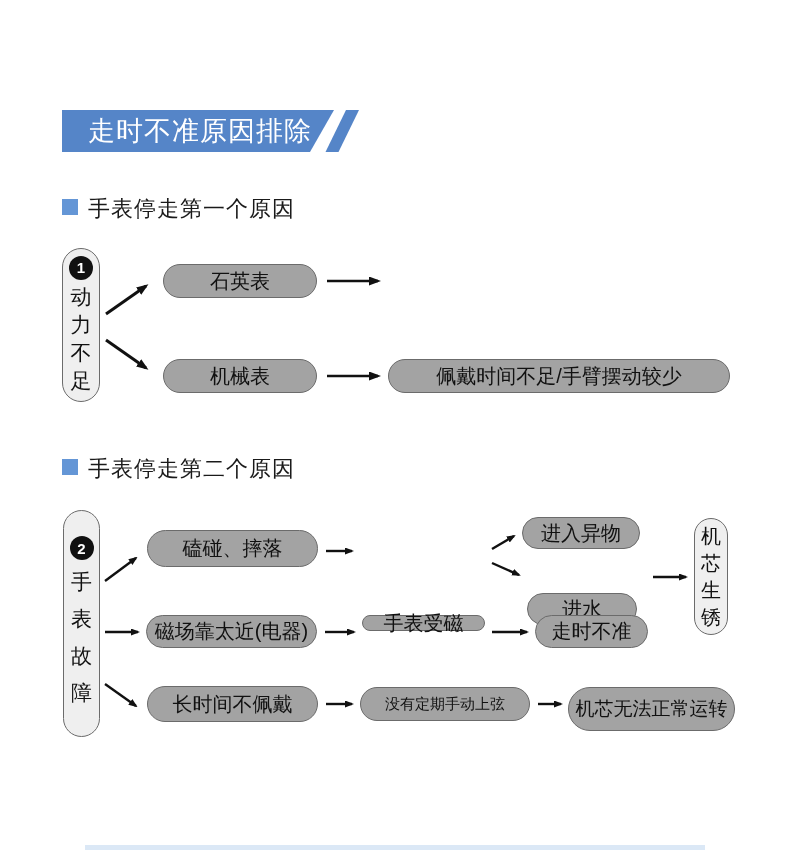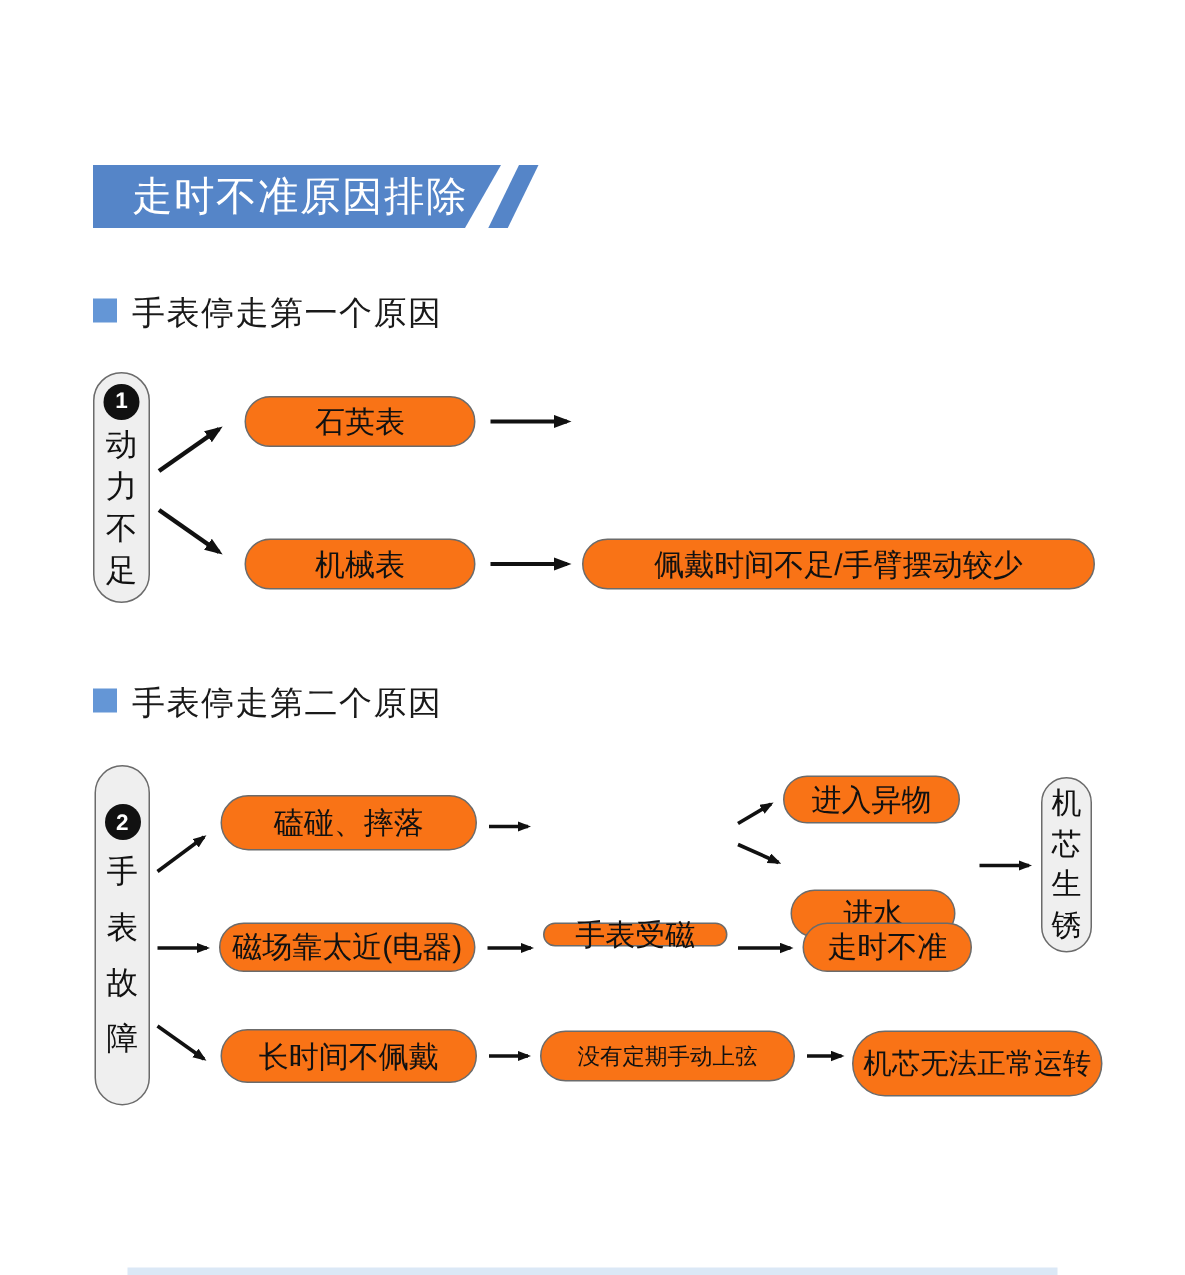--- a/index.html
+++ b/index.html
@@ -19,21 +19,21 @@
     background:#5585c8;transform:skewX(-26deg);transform-origin:0 0;
   }
 
   
   .bullet{position:absolute;width:16px;height:16px;background:#6496d6;}
   .heading{position:absolute;font-size:22px;color:#1a1a1a;letter-spacing:1px;}
 
   
   .node{
     position:absolute;box-sizing:border-box;
-    background:#f97316;border:1.5px solid #6b6b6b;border-radius:999px;
+    background:#a3a3a3;border:1.5px solid #6b6b6b;border-radius:999px;
     display:flex;align-items:center;justify-content:center;
     font-size:20px;color:#111111;white-space:nowrap;
   }
   .vnode{
     position:absolute;box-sizing:border-box;
     background:#efefef;border:1.5px solid #6b6b6b;border-radius:999px;
     display:flex;flex-direction:column;align-items:center;justify-content:center;
     color:#111111;
   }
   .badge{

